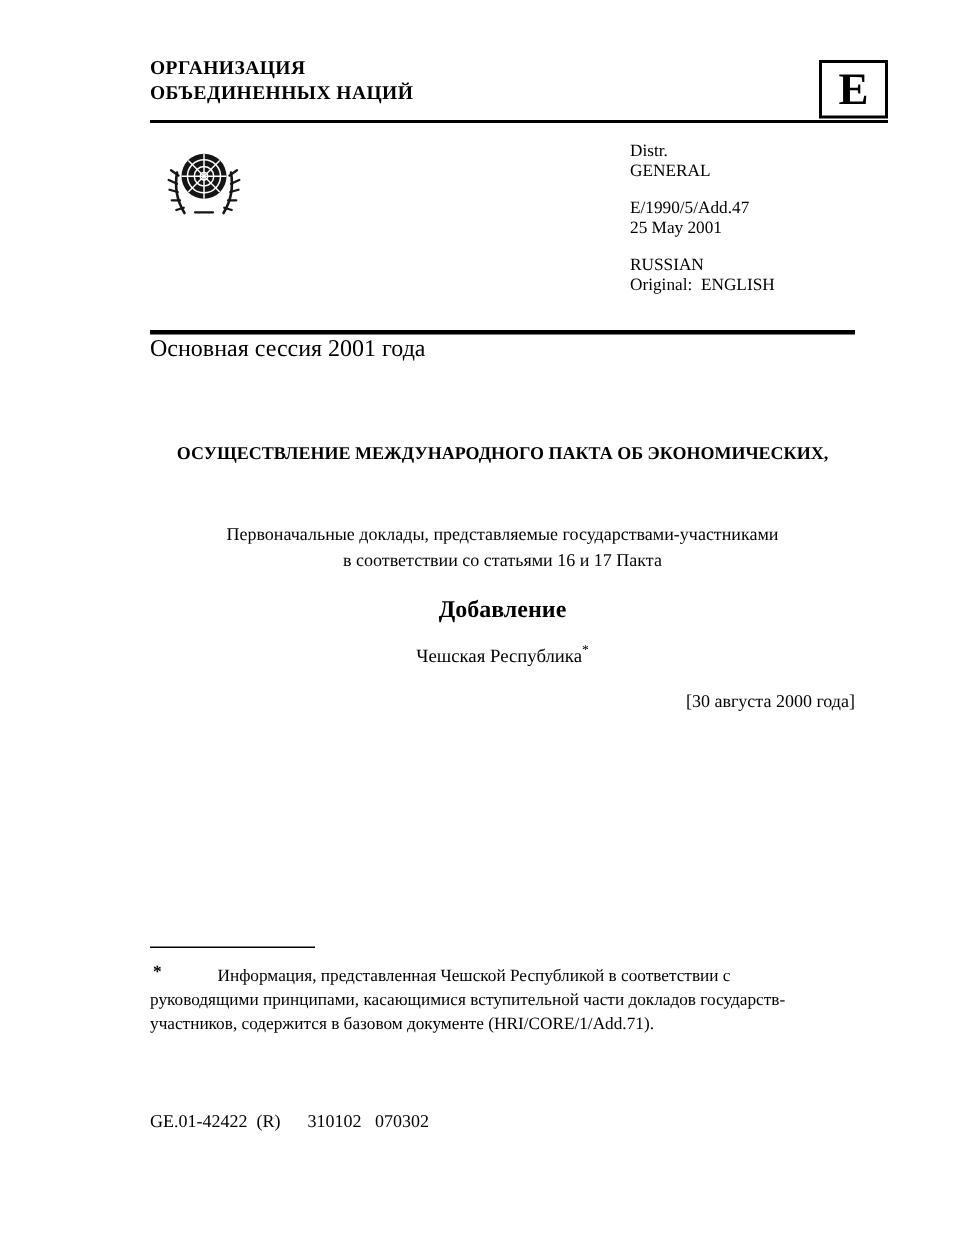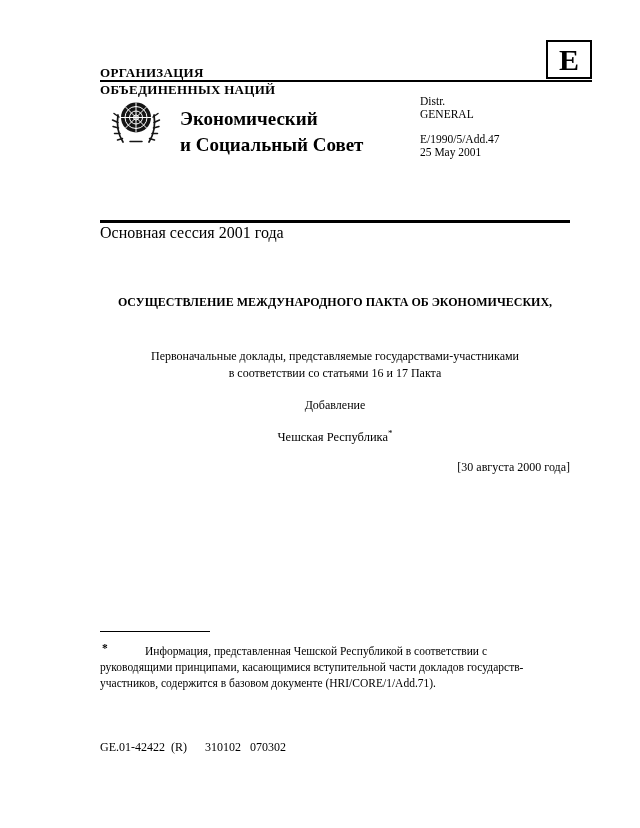--- a/index.html
+++ b/index.html
@@ -12,42 +12,42 @@
     position: relative;
     width: 640px; height: 828px;
     background: #ffffff;
     color: #000000;
     font-family: "Liberation Serif", serif;
     overflow: hidden;
   }
   .abs { position: absolute; }
 
   
-  .org-name { left: 100px; top: 36px; font-size: 13px; font-weight: bold; line-height: 17px; letter-spacing: 0.3px; margin-top: 28px; }
+  .org-name { left: 100px; top: 36px; font-size: 13px; font-weight: bold; line-height: 17px; letter-spacing: 0.3px; }
   .series-box {
     left: 546px; top: 40px; width: 46px; height: 39px;
     border: 2px solid #000; text-align: center;
   }
   .series-box .letter { display: block; font-size: 30px; font-weight: bold; line-height: 35px; }
   .rule-top { left: 100px; top: 80px; width: 492px; height: 2px; background: #000; }
 
   
   .emblem { left: 106px; top: 94px; }
   .council { left: 180px; top: 106px; font-size: 19px; font-weight: bold; line-height: 26px; }
   .doc-info { left: 420px; top: 95px; font-size: 11.5px; line-height: 13px; }
   .doc-info .group { margin-bottom: 12px; }
   .doc-info .line { white-space: pre; }
   .rule-thick { left: 100px; top: 220px; width: 470px; height: 3px; background: #000; }
 
   
   .session { left: 100px; top: 224px; font-size: 16px; }
   .center-block { left: 100px; width: 470px; text-align: center; }
   .title { top: 294px; font-weight: bold; font-size: 12px; line-height: 17px; }
   .subtitle { top: 348px; font-weight: normal; font-size: 12px; line-height: 17px; }
-  .addendum { top: 398px; font-weight: normal; font-size: 12px; }
+  .addendum { top: 398px; font-weight: bold; font-size: 16px; }
   .country { top: 428px; font-weight: normal; font-size: 12.5px; }
   .country sup { font-size: 9px; }
   .bracket-date { left: 100px; top: 460px; width: 470px; text-align: right; font-size: 12px; }
 
   
   .fn-rule { left: 100px; top: 631px; width: 110px; height: 1px; background: #000; }
   .footnote { left: 100px; top: 643px; width: 460px; font-size: 11.5px; line-height: 16px; text-align: left; }
   .footnote p { margin: 0; text-indent: 45px; }
   .fn-marker { position: absolute; left: 2px; top: -3px; font-weight: bold; }
 
@@ -93,33 +93,33 @@
       <line x1="33" y1="87" x2="23" y2="90"></line>
       <line x1="94" y1="44" x2="104" y2="37"></line>
       <line x1="96" y1="55" x2="107" y2="50"></line>
       <line x1="95" y1="66" x2="106" y2="63"></line>
       <line x1="92" y1="77" x2="103" y2="77"></line>
       <line x1="87" y1="87" x2="97" y2="90"></line>
       <line x1="48" y1="93" x2="72" y2="93"></line>
     </g>
   </svg>
 
-  <div class="abs council">
-    <div>Экономический</div>
-    <div>и Социальный Совет</div>
-  </div>
 
   <div class="abs doc-info">
     <div class="group">
       <div class="line">Distr.</div>
       <div class="line">GENERAL</div>
     </div>
     <div class="group">
       <div class="line">E/1990/5/Add.47</div>
       <div class="line">25 May 2001</div>
+    </div>
+    <div class="group">
+      <div class="line">RUSSIAN</div>
+      <div class="line">Original:  ENGLISH</div>
     </div>
   </div>
 
   <div class="abs rule-thick"></div>
 
   <div class="abs session">Основная сессия 2001 года</div>
 
   <div class="abs center-block title">
     <div>ОСУЩЕСТВЛЕНИЕ МЕЖДУНАРОДНОГО ПАКТА ОБ ЭКОНОМИЧЕСКИХ,</div>
   </div>

